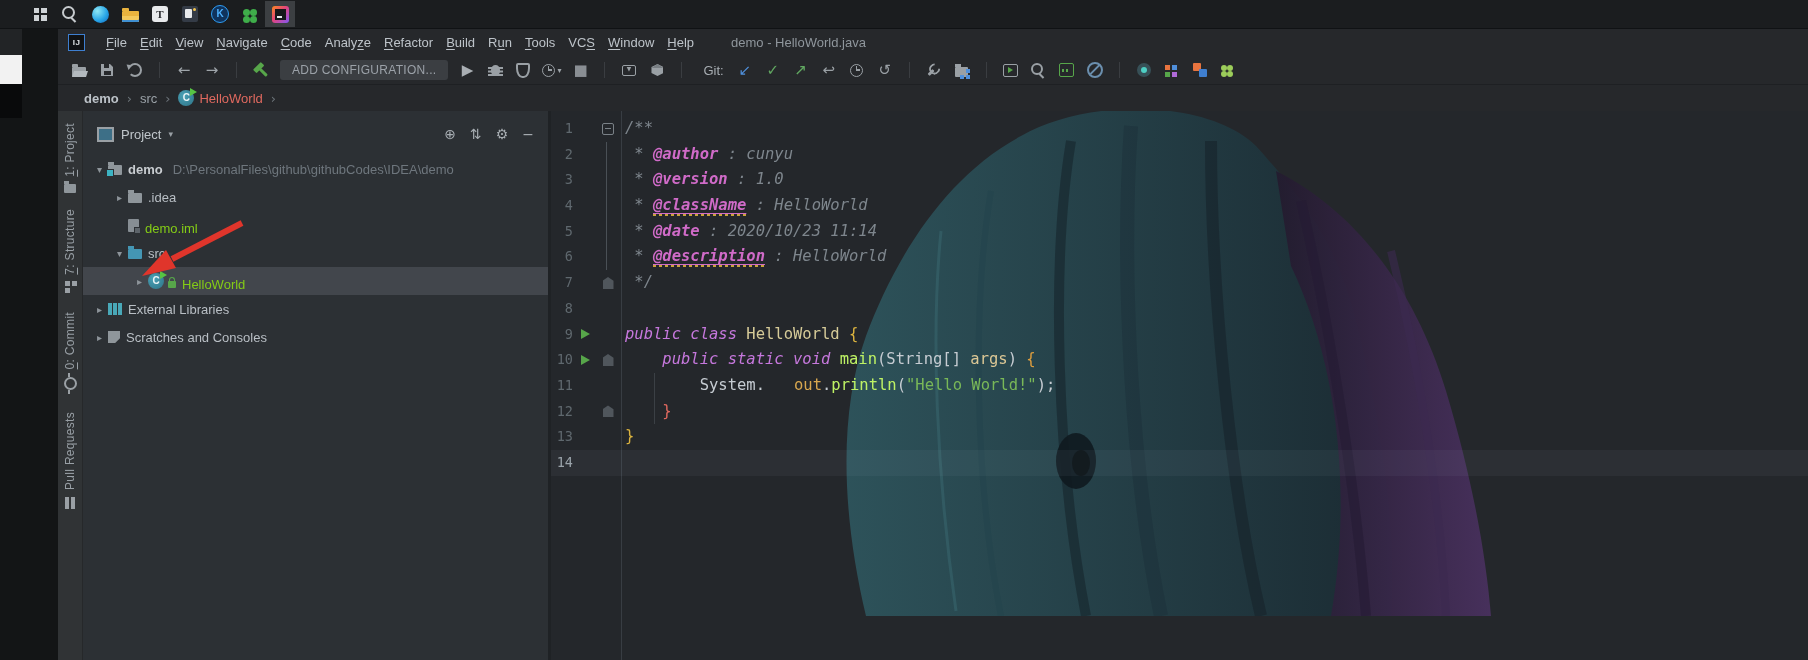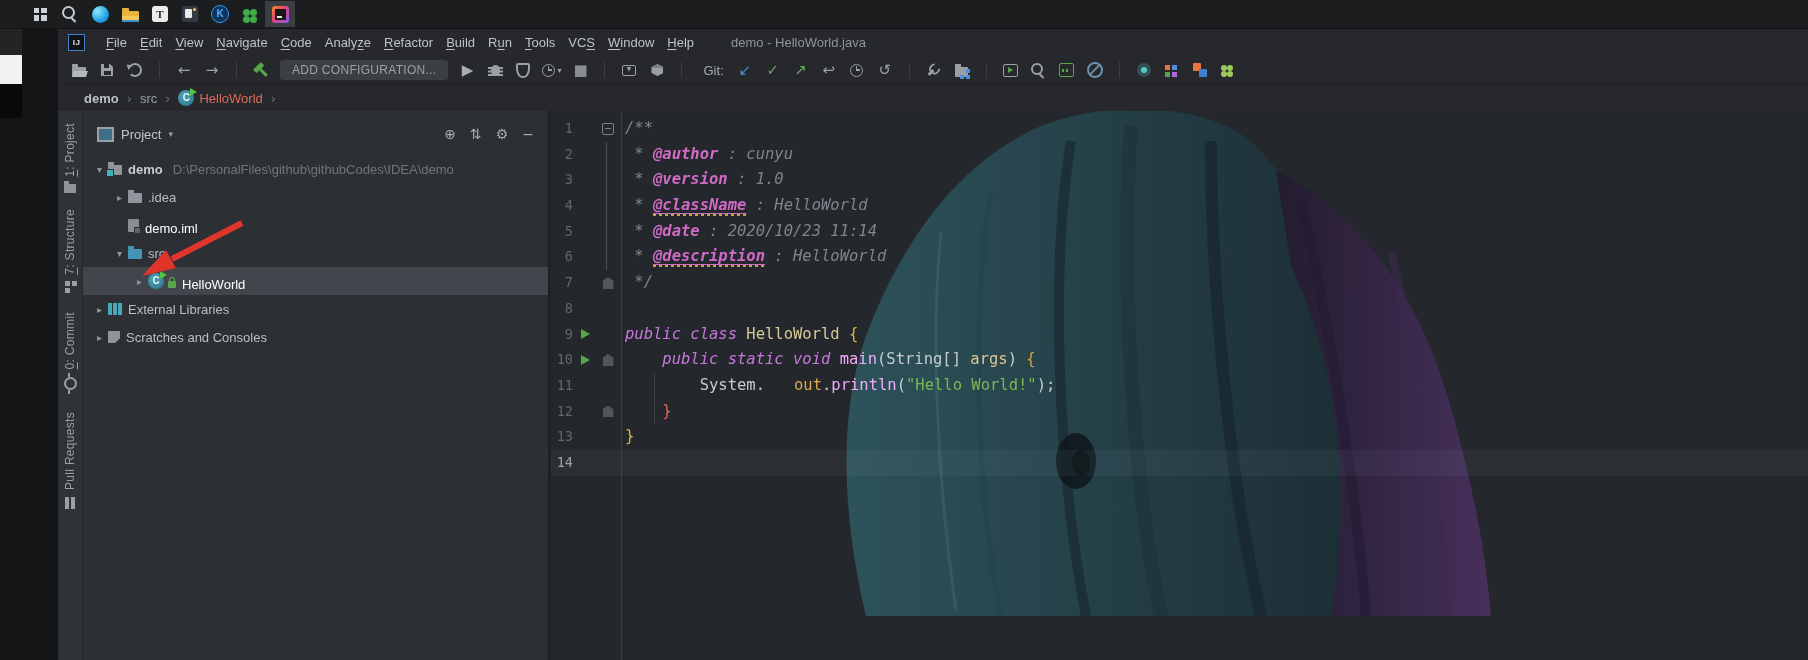--- a/index.html
+++ b/index.html
@@ -152,21 +152,21 @@
   .panel-caret{font-size:9px;color:#9aa0a5;font-family:"DejaVu Sans",sans-serif;}
   .panel-header-icons{margin-left:auto;display:flex;gap:14px;color:#a7adb2;
       font-family:"DejaVu Sans",sans-serif;font-size:14px;}
   .panel-header-icons span{cursor:pointer;}
   .tree{flex:1;position:relative;padding-top:2px;}
   .tree-row{display:flex;align-items:center;height:28px;cursor:pointer;white-space:nowrap;}
   .tree-row.selected{background:#42464c;}
   .chev{width:17px;text-align:center;color:#8d949a;font-size:10px;font-family:"DejaVu Sans",sans-serif;flex:none;}
   .tree-label{margin-left:6px;}
   .tree-label.bold{font-weight:bold;color:#c8ccd0;}
-  .tree-label.red{color:#ffffff;margin-top:6px;}
+  .tree-label.red{color:#84cc16;margin-top:6px;}
   .tree-path{margin-left:10px;color:#6e767d;}
   .ic-folder-project{width:14px;height:10px;background:#8f969b;border-radius:1px;margin-top:2px;}
   .ic-folder-project::before{content:"";position:absolute;top:-3px;left:0;width:6px;height:3px;background:#8f969b;}
   .ic-folder-project::after{content:"";position:absolute;left:-2px;bottom:-2px;width:6px;height:6px;background:#3cb3c3;
       border:1px solid #2c3034;}
   .ic-folder{width:14px;height:10px;background:#8f969b;border-radius:1px;margin-top:2px;}
   .ic-folder::before{content:"";position:absolute;top:-3px;left:0;width:6px;height:3px;background:#8f969b;}
   .ic-folder-src{width:14px;height:10px;background:#4496b4;border-radius:1px;margin-top:2px;}
   .ic-folder-src::before{content:"";position:absolute;top:-3px;left:0;width:6px;height:3px;background:#4496b4;}
   .ic-iml-file{width:11px;height:13px;background:#878e94;border-radius:1px;}
@@ -215,21 +215,21 @@
   .ctext{white-space:pre;padding-left:4px;}
   .cmt,.cmtv{color:#7e868d;font-style:italic;}
   .tag{color:#d06bc8;font-weight:bold;font-style:italic;}
   .sq{text-decoration:underline;text-underline-offset:3px;padding-bottom:2px;
       background:repeating-linear-gradient(90deg,#c9a23c 0 3px,transparent 3px 6px) left bottom/100% 2px no-repeat;}
   .kw{color:#c678dd;font-style:italic;}
   .cls{color:#d6cb98;}
   .br1{color:#dcb43f;}
   .br2{color:#de9e3e;}
   .br2r{color:#e0695f;}
-  .mtd{color:#f0abfc;}
+  .mtd{color:#bef264;}
   .fld{color:#d8a74f;margin-left:29px;}
   .arg{color:#dcc795;}
   .str{color:#79b858;}
   .pl{color:#c6ccd2;}
 
   .annotation{position:absolute;left:0;top:0;z-index:9;pointer-events:none;}
 </style>
 </head>
 <body>
 

